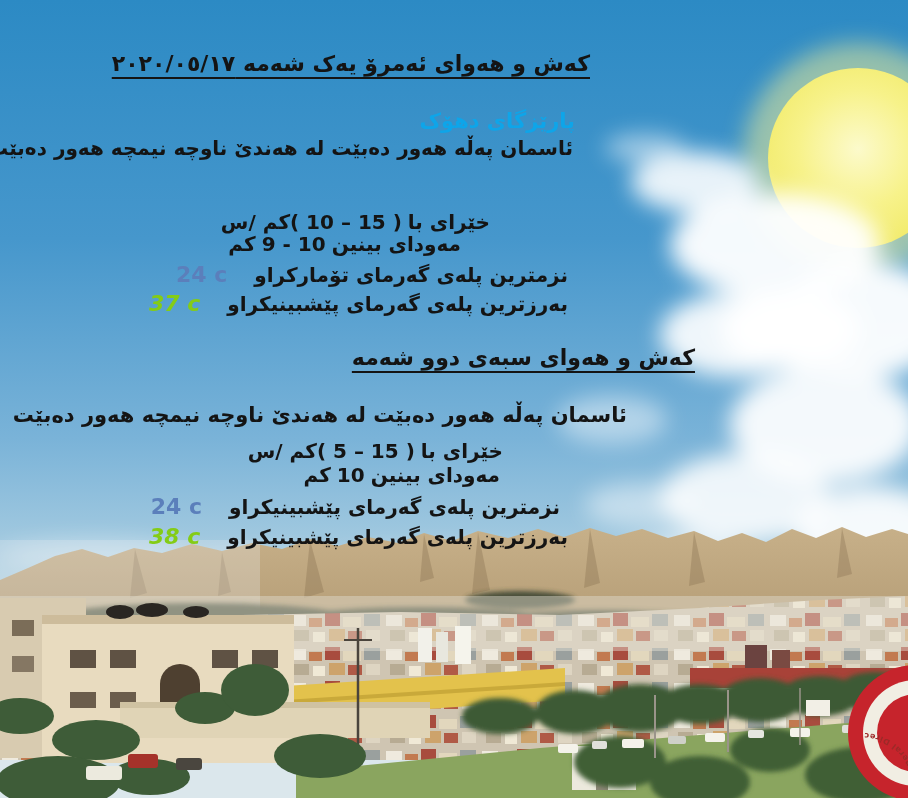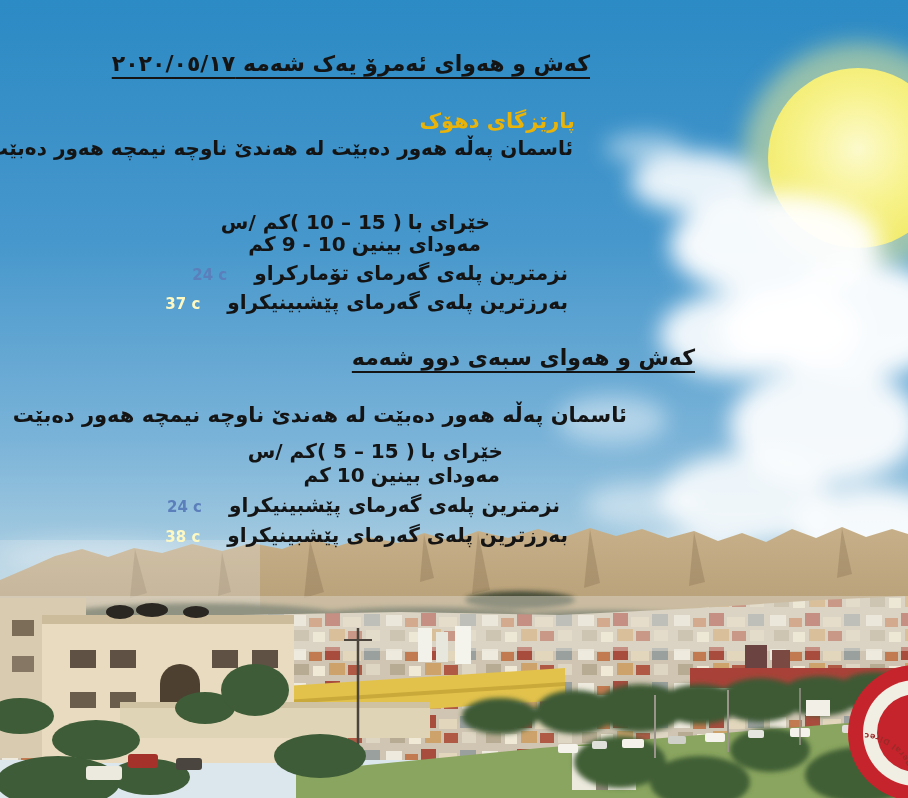--- a/index.html
+++ b/index.html
@@ -2,25 +2,25 @@
 <html><head>
 <meta charset="utf-8">
 <style>
   html,body{margin:0;padding:0;background:#222;}
   #stage{position:relative;width:908px;height:798px;overflow:hidden;
          font-family:"DejaVu Sans","Liberation Sans",sans-serif;}
   #stage svg.bg{position:absolute;left:0;top:0;width:908px;height:798px;display:block;}
   .line{position:absolute;white-space:nowrap;direction:rtl;unicode-bidi:plaintext;
         font-weight:bold;color:#141414;font-size:20px;line-height:1.25;}
   .title{font-size:22px;text-decoration:underline;text-decoration-thickness:2px;text-underline-offset:6px;}
-  .red{color:#eab308;}
+  .red{color:#0ea5e9;}
   .ltr{direction:ltr;unicode-bidi:isolate;}
-  .temp{direction:ltr;unicode-bidi:isolate;margin-right:27px;font-size:15px;}
+  .temp{direction:ltr;unicode-bidi:isolate;margin-right:27px;font-size:22px;}
   .temp.blue{color:#5b7fbb;}
-  .temp.hot{color:#fef9c3;}
+  .temp.hot{color:#84cc16;font-style:italic;}
   .sp{display:inline-block;width:6px;}
 </style>
 </head>
 <body>
 
 <div id="stage">
 
   <svg class="bg" viewBox="0 0 908 798" xmlns="http://www.w3.org/2000/svg">
     <defs>
       <linearGradient id="skyG" x1="0" y1="0" x2="0" y2="1">
@@ -212,21 +212,21 @@
   <div class="line title" style="top:50px;  right:318px;margin-left:20px;">کەش و هەوای ئەمرۆ یەک شەمە ٢٠٢٠/٠٥/١٧</div>
 
   <div class="line red" style="top:108px; right:333px; font-size:21px;">پارێزگای دهۆک</div>
 
   <div class="line" style="top:136px; right:335px;">ئاسمان پەڵە هەور دەبێت لە هەندێ ناوچە نیمچە هەور دەبێت</div>
 
   <div class="line" style="top:210px; right:418px;">
     <span>خێرای با</span><span class="sp"></span><span class="ltr">( 10 – 15  )</span><span>کم /س</span>
   </div>
 
-  <div class="line" style="top:232px; right:427px;">
+  <div class="line" style="top:232px; right:447px;">
     <span>مەوداى بینین</span><span class="sp"></span><span class="ltr">9 - 10</span><span class="sp"></span><span>کم</span>
   </div>
 
   <div class="line" style="top:261px; right:340px;">
     <span>نزمترین پلەی گەرمای تۆمارکراو</span><span class="temp blue">24 c</span>
   </div>
 
   <div class="line" style="top:290px; right:340px;">
     <span>بەرزترین پلەی گەرمای پێشبینیکراو</span><span class="temp hot">37 c</span>
   </div>

